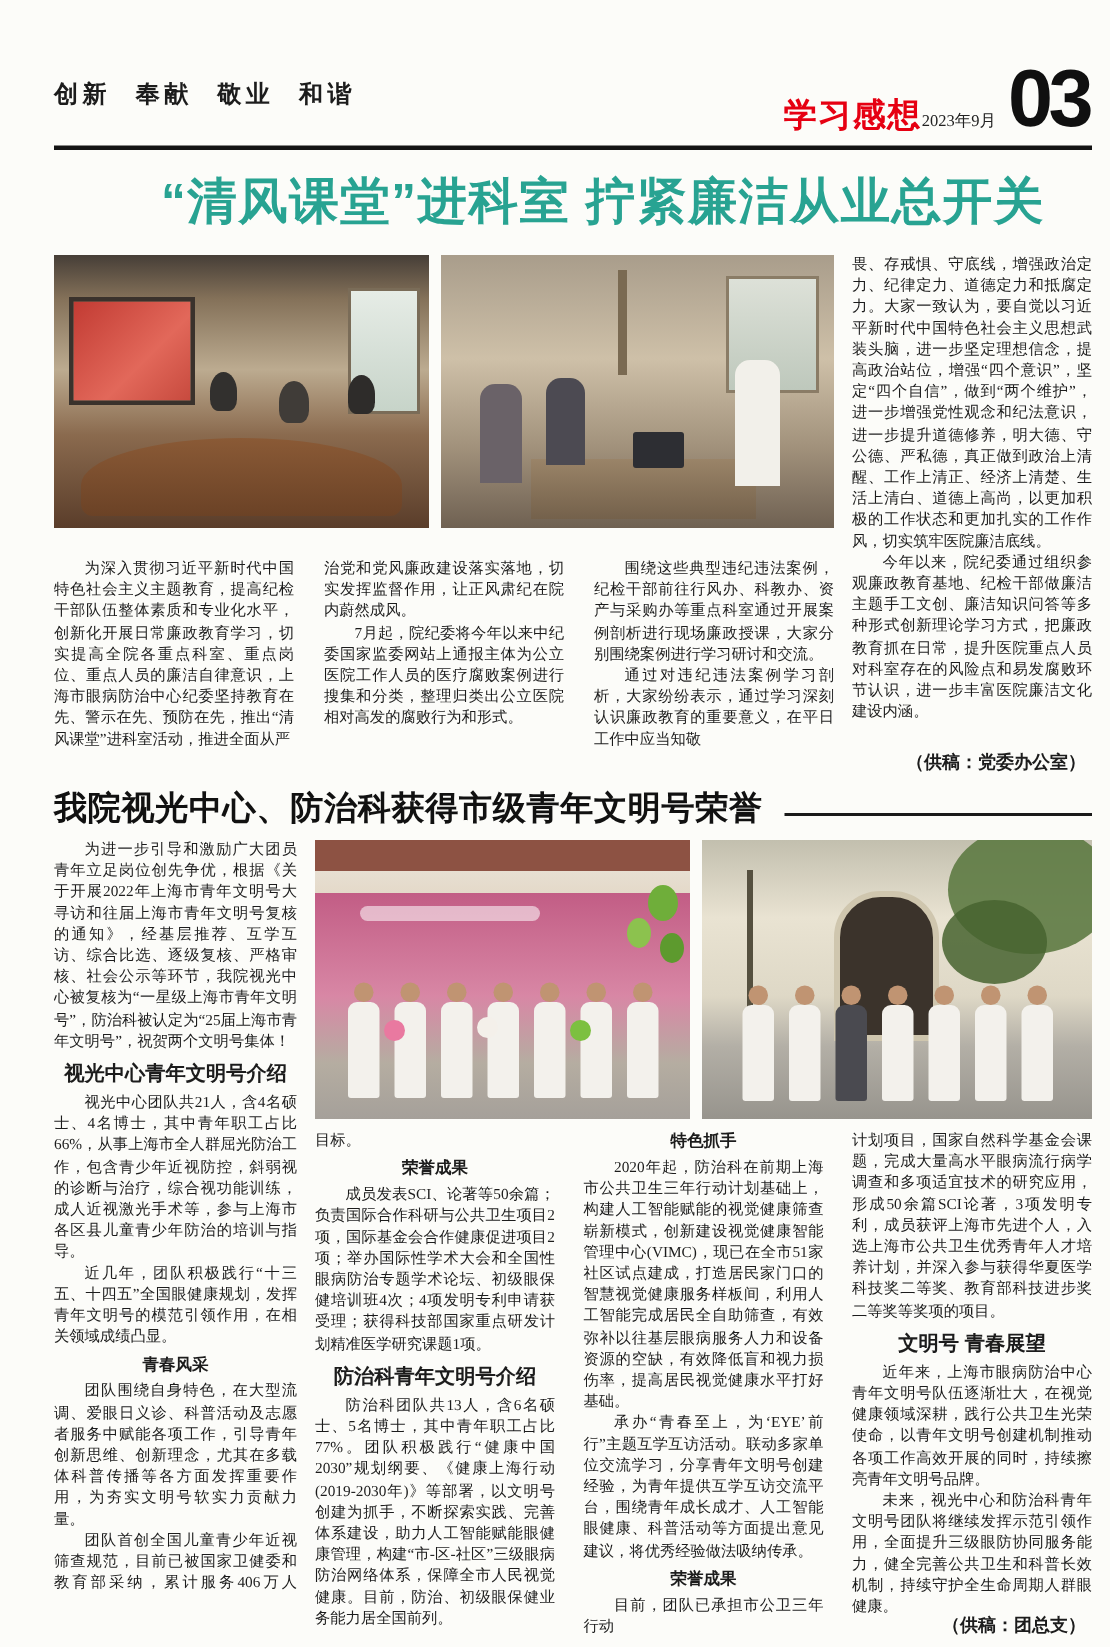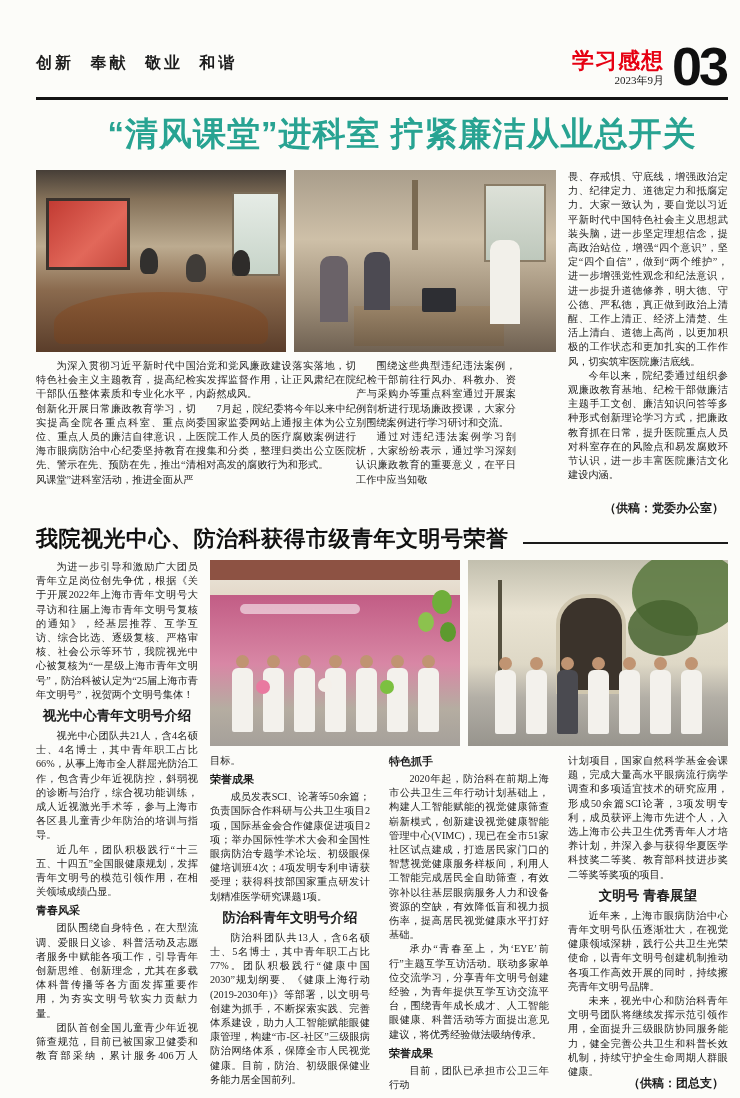--- a/index.html
+++ b/index.html
@@ -4,51 +4,51 @@
 <style>
   html,body{margin:0;padding:0;background:#e8e8e4;}
   .page{position:relative;width:740px;height:1098px;margin:0 auto;background:#fcfcf9;
         font-family:"Liberation Serif","DejaVu Serif",serif;color:#1c1c1c;overflow:hidden;}
 
   
   .slogan{position:absolute;left:36px;top:53px;font-size:16px;font-weight:bold;
           letter-spacing:3px;word-spacing:9px;font-family:"Liberation Sans",sans-serif;}
   .header-rule{position:absolute;left:36px;width:692px;top:97px;height:3px;background:#141414;}
   .masthead{position:absolute;right:14px;top:44px;display:flex;align-items:flex-end;gap:8px;}
-  .mast-col{display:flex;flex-direction:column;align-items:flex-end;}
+  .mast-col{display:flex;flex-direction:row;align-items:flex-end;}
   .mast-title{color:#e60012;font-weight:bold;font-size:22px;font-family:"Liberation Sans",sans-serif;
               letter-spacing:1px;line-height:1.05;}
   .mast-date{font-size:11px;color:#222;margin-top:1px;}
   .page-num{font-size:54px;font-weight:800;line-height:0.82;letter-spacing:-3px;
             font-family:"Liberation Sans",sans-serif;color:#101010;}
 
   
   .headline1{position:absolute;left:0;width:740px;top:112px;margin:0;text-align:center;
              font-family:"Liberation Sans",sans-serif;font-weight:bold;font-size:33px;
              letter-spacing:1px;color:#28a392;padding-left:32px;}
 
   
   .col{width:160px;font-size:10.2px;line-height:14.2px;text-align:justify;}
   .col p{margin:0;}
   .indent{text-indent:2em;}
   .cont{text-indent:0;}
   .col-h-big{text-align:center;font-family:"Liberation Sans",sans-serif;font-weight:bold;
              font-size:13.5px;margin:5px 0 4px;line-height:18px;}
-  .col-h-sm{font-family:"Liberation Sans",sans-serif;font-weight:bold;
+  .col-h-sm{text-align:center;font-family:"Liberation Sans",sans-serif;font-weight:bold;
             font-size:11px;margin:4px 0 3px;line-height:15px;}
   .byline{text-align:right;font-weight:bold;font-size:12px;padding-right:4px;
           line-height:15px;flex:none;}
   .grow{flex:1 1 auto;overflow:hidden;}
   .colflex{display:flex;flex-direction:column;height:100%;}
 
   
   .art1{position:absolute;left:36px;top:170px;width:692px;height:346px;display:flex;gap:12px;}
   .art1-left{width:520px;flex:none;}
   .photos-row{display:flex;gap:8px;height:182px;}
-  .cols3{display:flex;margin-top:7px;height:152px;overflow:hidden;}
+  .cols3{display:flex;gap:20px;margin-top:21px;height:152px;overflow:hidden;}
   .art1-right{width:160px;flex:none;height:346px;}
 
   
   .art2{position:absolute;left:36px;top:523px;width:692px;}
   .art2-headrow{display:flex;align-items:center;gap:14px;height:32px;}
   .headline2{margin:0;font-family:"Liberation Sans",sans-serif;font-weight:bold;
              font-size:22px;letter-spacing:0.5px;color:#111;white-space:nowrap;}
   .headrule{flex:1;height:2px;background:#1a1a1a;margin-top:8px;}
   .art2-body{display:flex;gap:12px;margin-top:5px;}
   .art2-col1{width:162px;flex:none;height:500px;overflow:hidden;}

